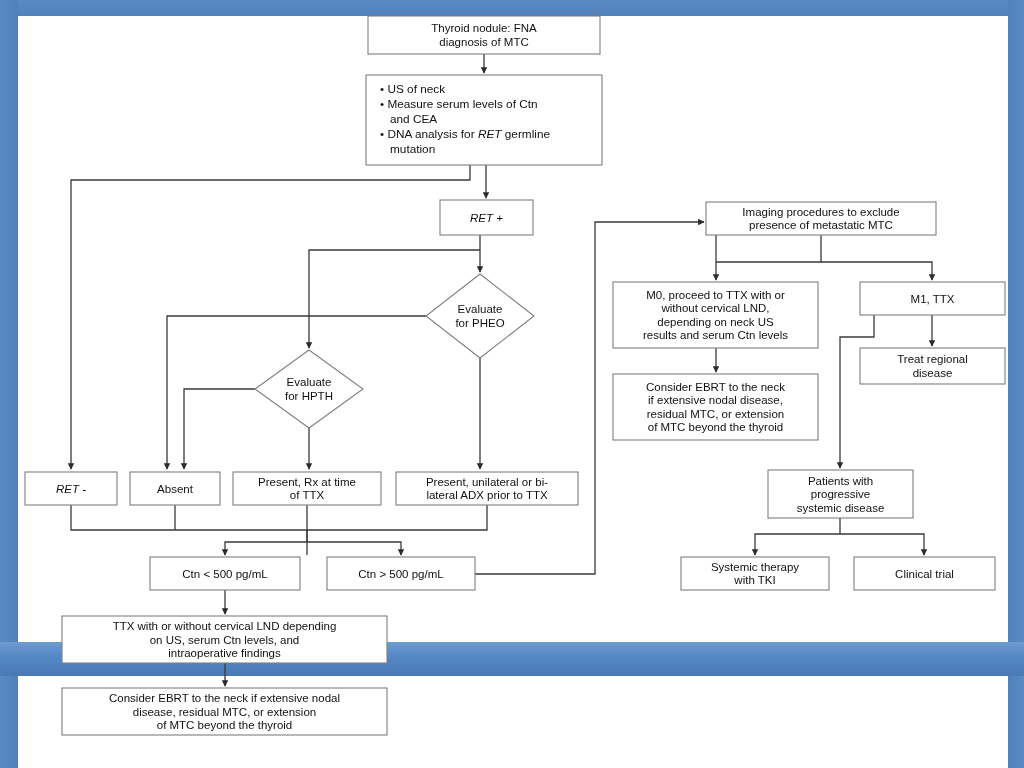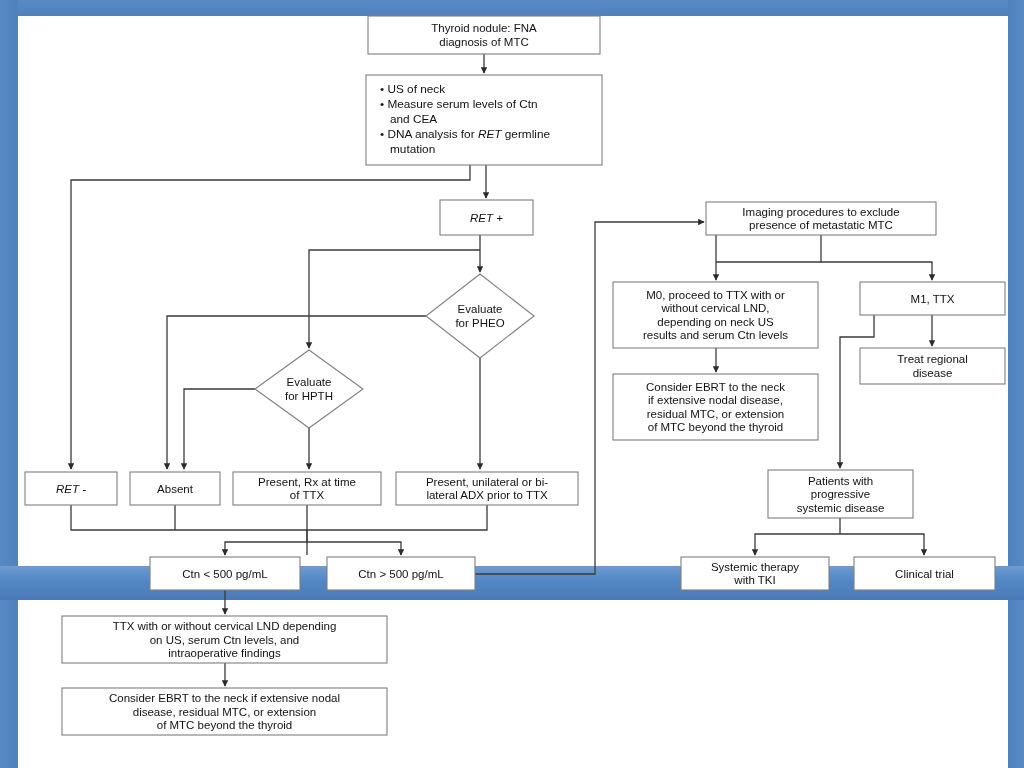--- a/index.html
+++ b/index.html
@@ -1,18 +1,18 @@
 <!DOCTYPE html>
 <html><head>
 <meta charset="utf-8">
 <style>
   html,body{margin:0;padding:0;background:#ffffff;}
   body{width:1024px;height:768px;overflow:hidden;
        font-family:"Liberation Sans","DejaVu Sans",sans-serif;}
-  #slide{position:relative;width:1024px;height:600px;
+  #slide{position:relative;width:1024px;height:676px;
          background:#ffffff;}
   
   #frame-left,#frame-top,#frame-right,#frame-bottom{position:absolute;}
   #frame-top{left:0;top:0;width:1024px;height:16px;
       background:linear-gradient(180deg,#5a8ac4 0%,#4f81bd 100%);}
   #frame-left{left:0;top:0;width:18px;height:768px;
       background:linear-gradient(90deg,#5a8ac4 0%,#4f81bd 100%);}
   #frame-right{right:0;top:0;width:16px;height:768px;
       background:linear-gradient(270deg,#5a8ac4 0%,#4f81bd 100%);}
   #frame-bottom{left:0;bottom:0;width:1024px;height:34px;

